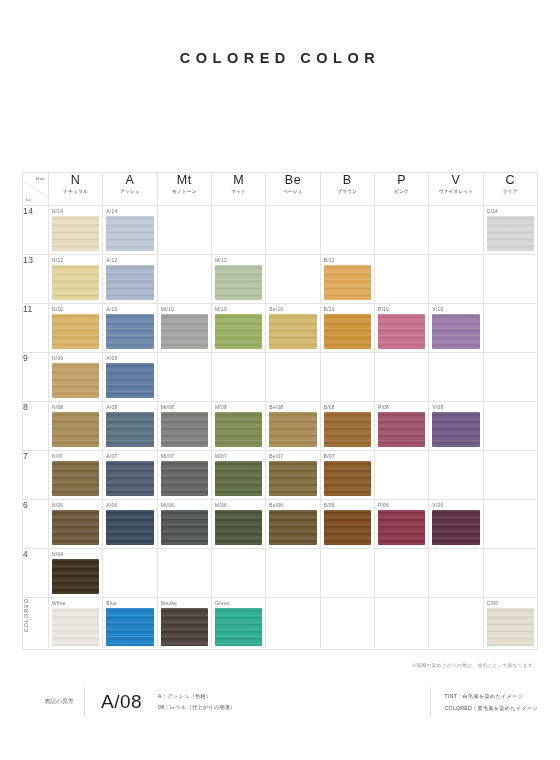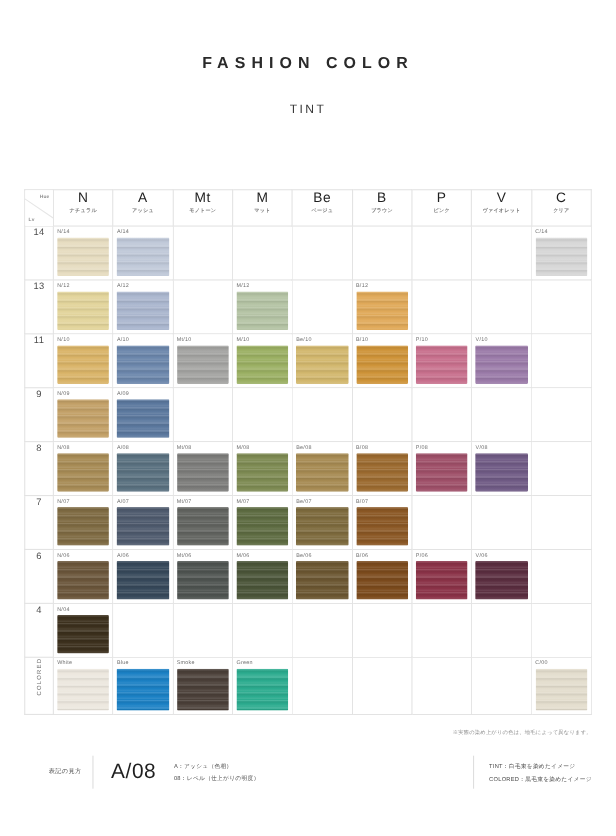--- a/index.html
+++ b/index.html
@@ -75,21 +75,21 @@
     position:absolute; left:0; top:0; width:100%; height:100%;
   }
   th.corner .slash:after{
     content:""; position:absolute; left:-12%; top:50%;
     width:124%; height:1px; background:#e6e6e6;
     transform: rotate(34deg); transform-origin: center;
   }
 
   
   td.rowhead {
-    text-align: center;
+    text-align: left;
     font-size: 8.5px;
     color: #4a4a4a;
     letter-spacing: .4px;
     vertical-align: middle;
   }
   td.rowhead.vertical {
     font-size: 5.4px;
     letter-spacing: 1.1px;
     color: #6b6b6b;
   }
@@ -140,22 +140,21 @@
   .f-right { margin-left:auto; display:flex; align-items:center; }
   .f-right .f-div { margin-right: 14px; }
   .f-legend { display:flex; flex-direction:column; gap:5px; }
   .f-legend div { font-size:5.2px; color:#4a4a4a; letter-spacing:.25px; }
 </style>
 </head>
 <body>
 
 <div id="page">
 
-  <div class="title">FASHION COLOR</div>
-  <div class="subtitle">TINT</div>
+  <div class="title">COLORED COLOR</div>
 
   <div class="chart-wrap">
     <table class="chart">
       <colgroup>
           <col class="rowhead">
         </colgroup>
       <thead>
         <tr>
           <th class="corner">
             <span class="slash"></span>

